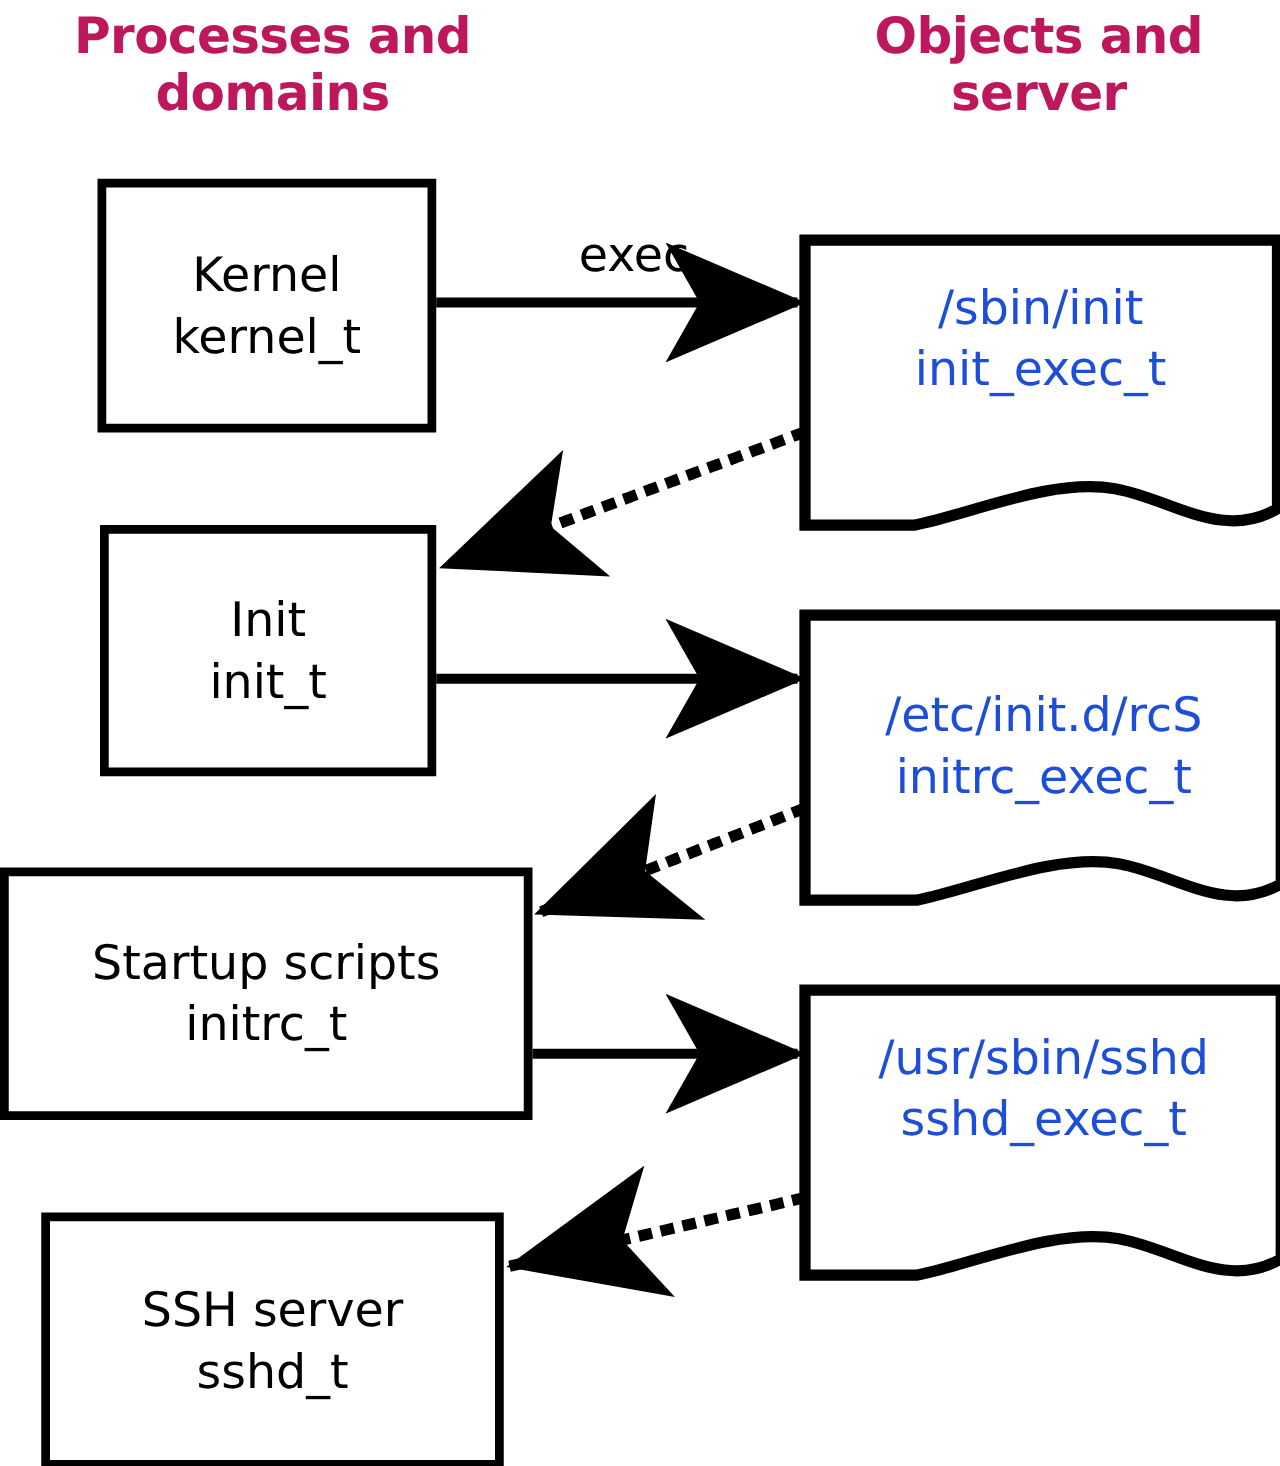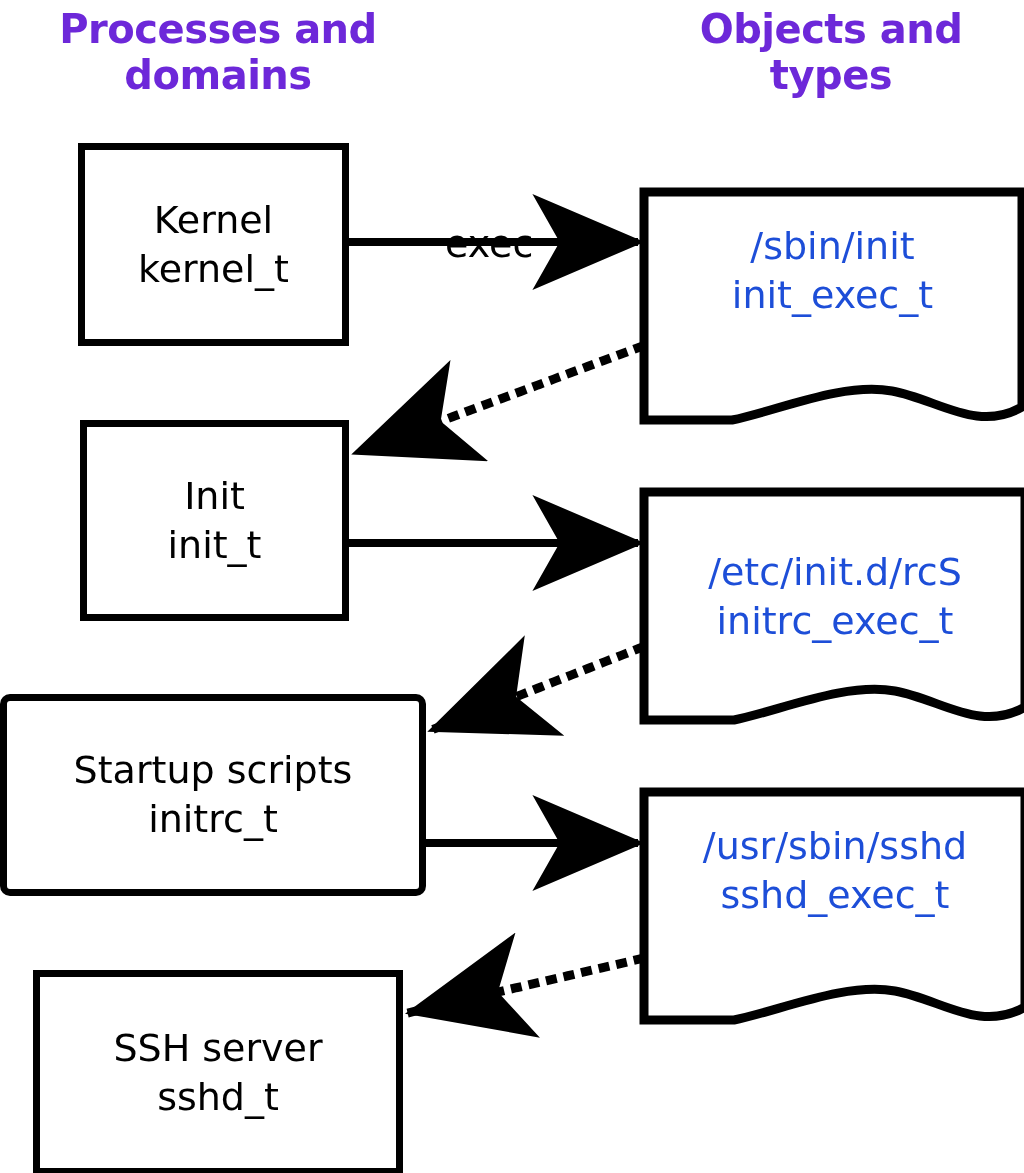--- a/index.html
+++ b/index.html
@@ -14,21 +14,21 @@
     background: #ffffff;
     overflow: hidden;
     font-family: "DejaVu Sans", sans-serif;
   }
   .col-header {
     position: absolute;
     text-align: center;
     font-weight: bold;
     font-size: 40px;
     line-height: 1.15;
-    color: #6d28d9;
+    color: #be185d;
     letter-spacing: -0.5px;
   }
   #header-left  { left: 38px;  top: 6px;  width: 360px; }
   #header-right { left: 636px; top: 6px;  width: 390px; }
 
   .proc-box {
     position: absolute;
     box-sizing: border-box;
     border: 7px solid #000000;
     background: #ffffff;
@@ -39,21 +39,21 @@
     color: #000000;
     font-size: 38px;
     line-height: 1.28;
     text-align: left;
     z-index: 3;
   }
   .proc-box .l1, .proc-box .l2 { display: block; white-space: nowrap; }
 
   #box-kernel  { left: 78px;  top: 143px;  width: 271px; height: 203px; }
   #box-init    { left: 80px;  top: 420px;  width: 269px; height: 201px; }
-  #box-initrc  { left: 0px;   top: 694px;  width: 426px; height: 202px; border-radius: 10px; }
+  #box-initrc  { left: 0px;   top: 694px;  width: 426px; height: 202px; }
   #box-sshd    { left: 33px;  top: 970px;  width: 370px; height: 205px; }
 
   .doc-shape {
     position: absolute;
     z-index: 2;
   }
   .doc-shape svg { display: block; overflow: visible; }
   .doc-label {
     position: absolute;
     text-align: center;
@@ -81,35 +81,35 @@
     pointer-events: none;
   }
   .edge-label {
     position: absolute;
     color: #000000;
     font-size: 38px;
     line-height: 1;
     white-space: nowrap;
     z-index: 6;
   }
-  #label-exec { left: 445px; top: 185px; margin-top: 40px; }
+  #label-exec { left: 463px; top: 185px; }
 </style>
 </head>
 <body>
 
 <div id="canvas">
 
   <div class="col-header" id="header-left">
     <span>Processes</span>
     <span>and domains</span>
   </div>
 
   <div class="col-header" id="header-right">
     <span>Objects and</span>
-    <span>types</span>
+    <span>server</span>
   </div>
 
   <div class="proc-box" id="box-kernel">
     <span class="l1">Kernel</span>
     <span class="l2">kernel_t</span>
   </div>
 
   <div class="proc-box" id="box-init">
     <span class="l1">Init</span>
     <span class="l2">init_t</span>

